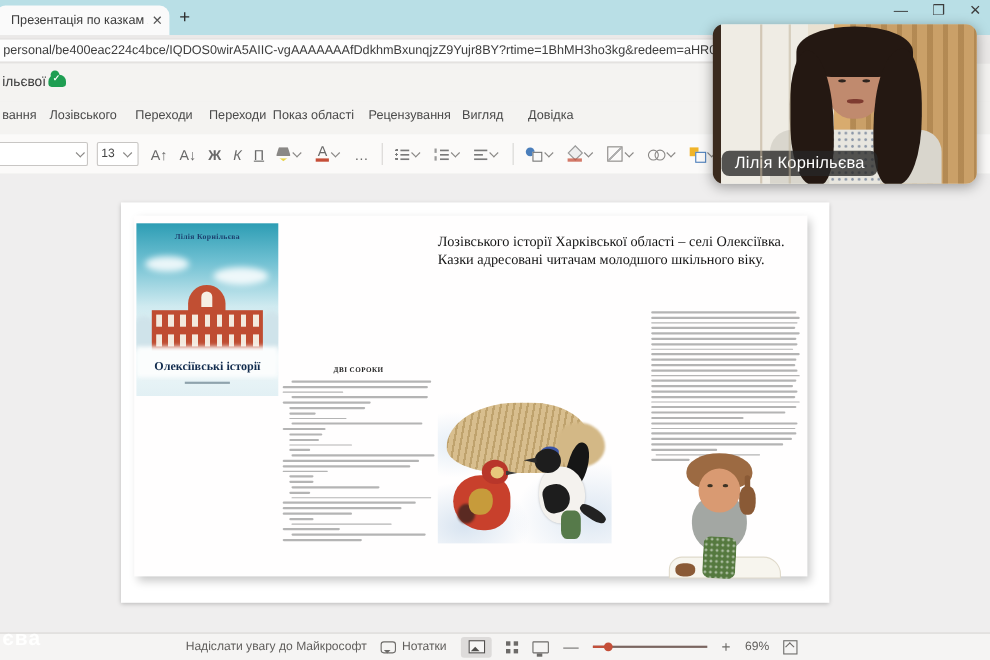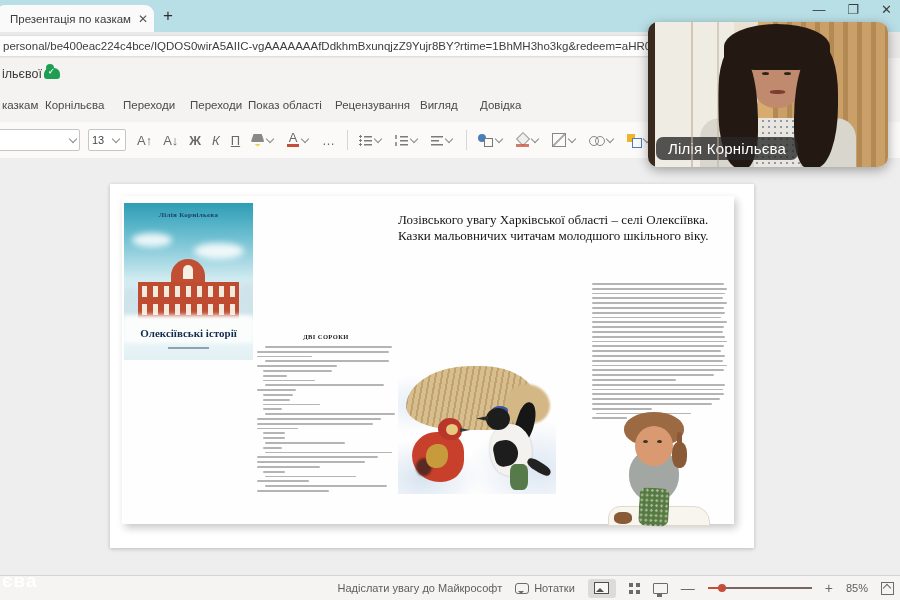--- a/index.html
+++ b/index.html
@@ -179,21 +179,21 @@
   .face::before{content:"";position:absolute;left:11px;top:26px;width:7px;height:3px;background:#2e241e;
     border-radius:50%;box-shadow:22px 0 0 #2e241e;}
   .face::after{content:"";position:absolute;left:19px;top:44px;width:15px;height:4px;background:#7e3b30;border-radius:40%;}
   .hair-cap{position:absolute;left:76px;top:2px;width:106px;height:46px;background:#241812;border-radius:50% 50% 30% 30%;}
   .hair-l{position:absolute;left:70px;top:24px;width:40px;height:122px;background:#241812;border-radius:40% 60% 30% 50%;}
   .hair-r{position:absolute;left:146px;top:22px;width:44px;height:124px;background:#241812;border-radius:60% 40% 50% 30%;}
   .cam-name{position:absolute;left:8px;bottom:7px;background:rgba(38,38,38,.78);color:#fff;
     font-size:15px;padding:3px 12px;border-radius:7px;letter-spacing:.2px;}
   
   .statusbar{position:absolute;left:0;top:575px;width:900px;height:25px;background:#f5f4f3;
-    border-top:1px solid #d6d4d2;display:flex;align-items:center;justify-content:flex-end;
+    border-top:1px solid #d6d4d2;display:flex;align-items:center;justify-content:center;
     padding-right:6px;box-sizing:border-box;gap:13px;color:#605e5c;font-size:11px;}
   .wm{position:absolute;left:2px;top:-6px;font-size:19px;font-weight:bold;color:rgba(255,255,255,.92);letter-spacing:1px;}
   .sb-item{display:flex;align-items:center;gap:5px;white-space:nowrap;cursor:pointer;}
   .ic-bubble{width:12px;height:9px;border:1.3px solid #6d6b69;border-radius:3px;position:relative;display:inline-block;}
   .ic-bubble::after{content:"";position:absolute;left:2px;bottom:-4px;width:0;height:0;
     border:3px solid transparent;border-top-color:#6d6b69;}
   .viewbtn{width:28px;height:19px;background:#dddbda;border-radius:3px;display:flex;align-items:center;
     justify-content:center;cursor:pointer;}
   .ic-image{width:13px;height:10px;border:1.3px solid #514f4d;position:relative;background:#f7f6f5;}
   .ic-image::after{content:"";position:absolute;left:1px;bottom:1px;width:0;height:0;
@@ -240,22 +240,22 @@
   <div class="titlerow">
     <span class="doc-title">ільєвої</span>
     <span class="cloud-icon"></span>
     <div class="search-box">
       <span class="mag-icon"></span>
       <input class="search-input" placeholder="Пошук" style="">
     </div>
   </div>
 
   <div class="ribbontabs">
-    <span class="rtab" style="left:2px">казкам</span>
-    <span class="rtab" style="left:45px">Корнільєва</span>
+    <span class="rtab" style="left:2px">вання</span>
+    <span class="rtab" style="left:45px">Лозівського</span>
     <span class="rtab" style="left:123px">Переходи</span>
     <span class="rtab" style="left:190px">Переходи</span>
     <span class="rtab" style="left:248px">Показ області</span>
     <span class="rtab" style="left:335px">Рецензування</span>
     <span class="rtab" style="left:420px">Вигляд</span>
     <span class="rtab" style="left:480px">Довідка</span>
   </div>
 
   <div class="toolbar">
     <div class="combo combo-font">
@@ -329,22 +329,22 @@
         <div class="bld">
           <div class="gable"></div>
           <div class="block"></div>
         </div>
         <div class="snow"></div>
         <div class="cover-title">Олексіївські історії</div>
         <div class="cover-sub"></div>
       </div>
 
       <div class="heading">
-        <div>Лозівського увагу Харківської області – селі Олексіївка.</div>
-        <div>Казки мальовничих читачам молодшого шкільного віку.</div>
+        <div>Лозівського історії Харківської області – селі Олексіївка.</div>
+        <div>Казки адресовані читачам молодшого шкільного віку.</div>
       </div>
 
       <div class="left-col">
         <div class="story-title">ДВІ СОРОКИ</div>
         <div>
             <div class="text-line" style="width: 92%; margin-left: 6%;"></div>
             <div class="text-line" style="width: 96%; margin-left: 0%;"></div>
             <div class="text-line" style="width: 40%; margin-left: 0%;"></div>
             <div class="text-line" style="width: 90%; margin-left: 6%;"></div>
             <div class="text-line" style="width: 58%; margin-left: 0%;"></div>
@@ -471,17 +471,17 @@
       </span>
     <span class="ic-grid"></span>
     <span class="ic-present"></span>
     <span class="zoomsign">—</span>
     <span class="slider">
       <span class="rest"></span>
       <span class="fill"></span>
       <span class="thumb"></span>
     </span>
     <span class="zoomsign">+</span>
-    <span>85%</span>
+    <span>69%</span>
     <span class="ic-fit"></span>
   </div>
 
 </div>
 
 </body></html>

